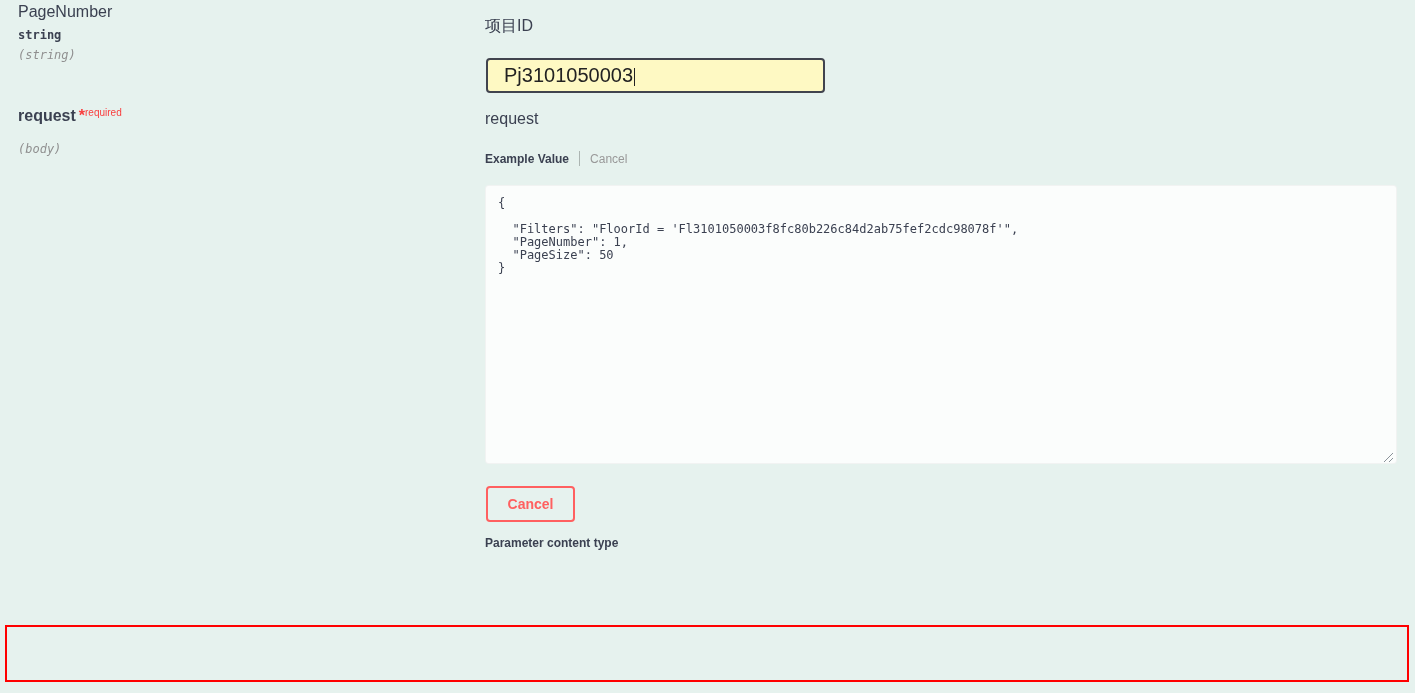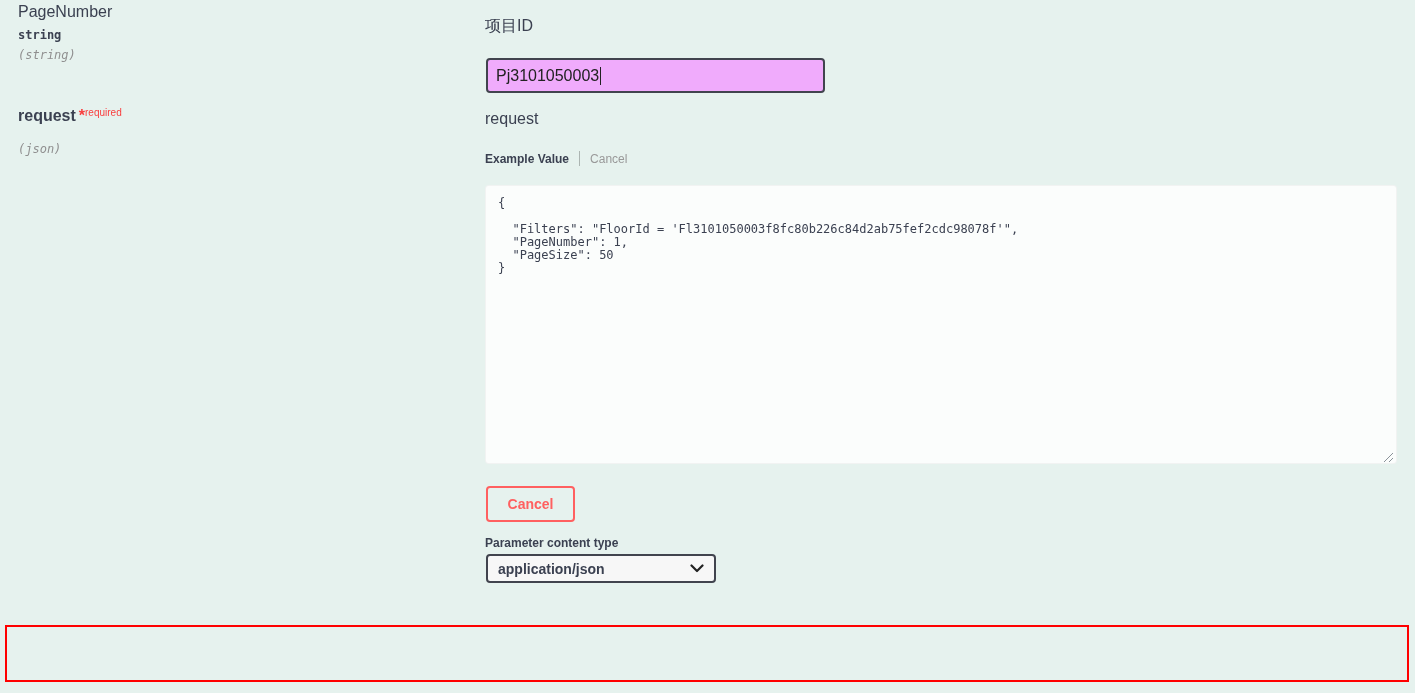--- a/index.html
+++ b/index.html
@@ -34,22 +34,22 @@
   #request-row{position:absolute;left:18px;top:107px;font-size:16px;}
   #request-name{font-weight:700;color:var(--text-dark);}
   #request-asterisk{color:var(--required-red);font-weight:700;margin-left:3px;}
   #request-required{color:var(--required-red);font-size:10px;position:relative;top:-5px;}
   #request-location{position:absolute;left:18px;top:142px;font-size:12px;font-style:italic;color:var(--text-gray);}
 
   
   #cn-label{position:absolute;left:485px;top:16px;font-size:16px;color:var(--text-dark);}
   #projectid-input{
     position:absolute;left:486px;top:58px;width:339px;height:35px;
-    background:#f0abfc;border:2px solid var(--border-dark);border-radius:4px;
-    font-size:16px;line-height:31px;padding-left:8px;color:#222;cursor:text;
+    background:#fef9c3;border:2px solid var(--border-dark);border-radius:4px;
+    font-size:20px;line-height:31px;padding-left:16px;color:#222;cursor:text;
   }
   .caret{display:inline-block;width:1px;height:18px;background:#222222;vertical-align:-4px;margin-left:1px;}
 
   #request-label{position:absolute;left:485px;top:110px;font-size:16px;color:var(--text-dark);}
 
   #tabs{position:absolute;left:485px;top:151px;display:flex;align-items:center;font-size:12px;}
   #tab-example{font-weight:700;color:var(--text-dark);cursor:pointer;}
   .tab-divider{width:1px;height:15px;background:rgba(0,0,0,.25);margin:0 10px;}
   #tab-model{color:#999999;cursor:pointer;}
 
@@ -94,21 +94,21 @@
 
 <div id="stage">
 
   <div id="projectid-name" class="param-name">PageNumber</div>
   <div id="projectid-type" class="mono">string</div>
   <div id="projectid-location" class="mono">(string)</div>
 
   <div id="request-row">
     <span id="request-name">request</span><span id="request-asterisk">*</span><span id="request-required">required</span>
   </div>
-  <div id="request-location" class="mono">(json)</div>
+  <div id="request-location" class="mono">(body)</div>
 
   <div id="cn-label">项目ID</div>
 
   <div id="projectid-input">
     <span>Pj3101050003</span><span class="caret"></span>
   </div>
 
   <div id="request-label">request</div>
 
   <div id="tabs">
@@ -126,24 +126,16 @@
   <span class="resize-corner">
     <svg width="12" height="12" viewBox="0 0 12 12">
       <path d="M11 2 L2 11 M11 7 L7 11" stroke="#8a9299" stroke-width="1" fill="none"></path>
     </svg>
   </span>
 
   <button id="cancel-button">Cancel</button>
 
   <div id="content-type-label">Parameter content type</div>
 
-  <div id="content-type-select">
-    <span>application/json</span>
-    <span>
-      <svg width="14" height="9" viewBox="0 0 14 9">
-        <path d="M1.5 1.5 L7 7 L12.5 1.5" stroke="#222" stroke-width="2.2" fill="none" stroke-linecap="round" stroke-linejoin="round"></path>
-      </svg>
-    </span>
-  </div>
 
   <div id="annotation-box"></div>
 
 </div>
 
 </body></html>

